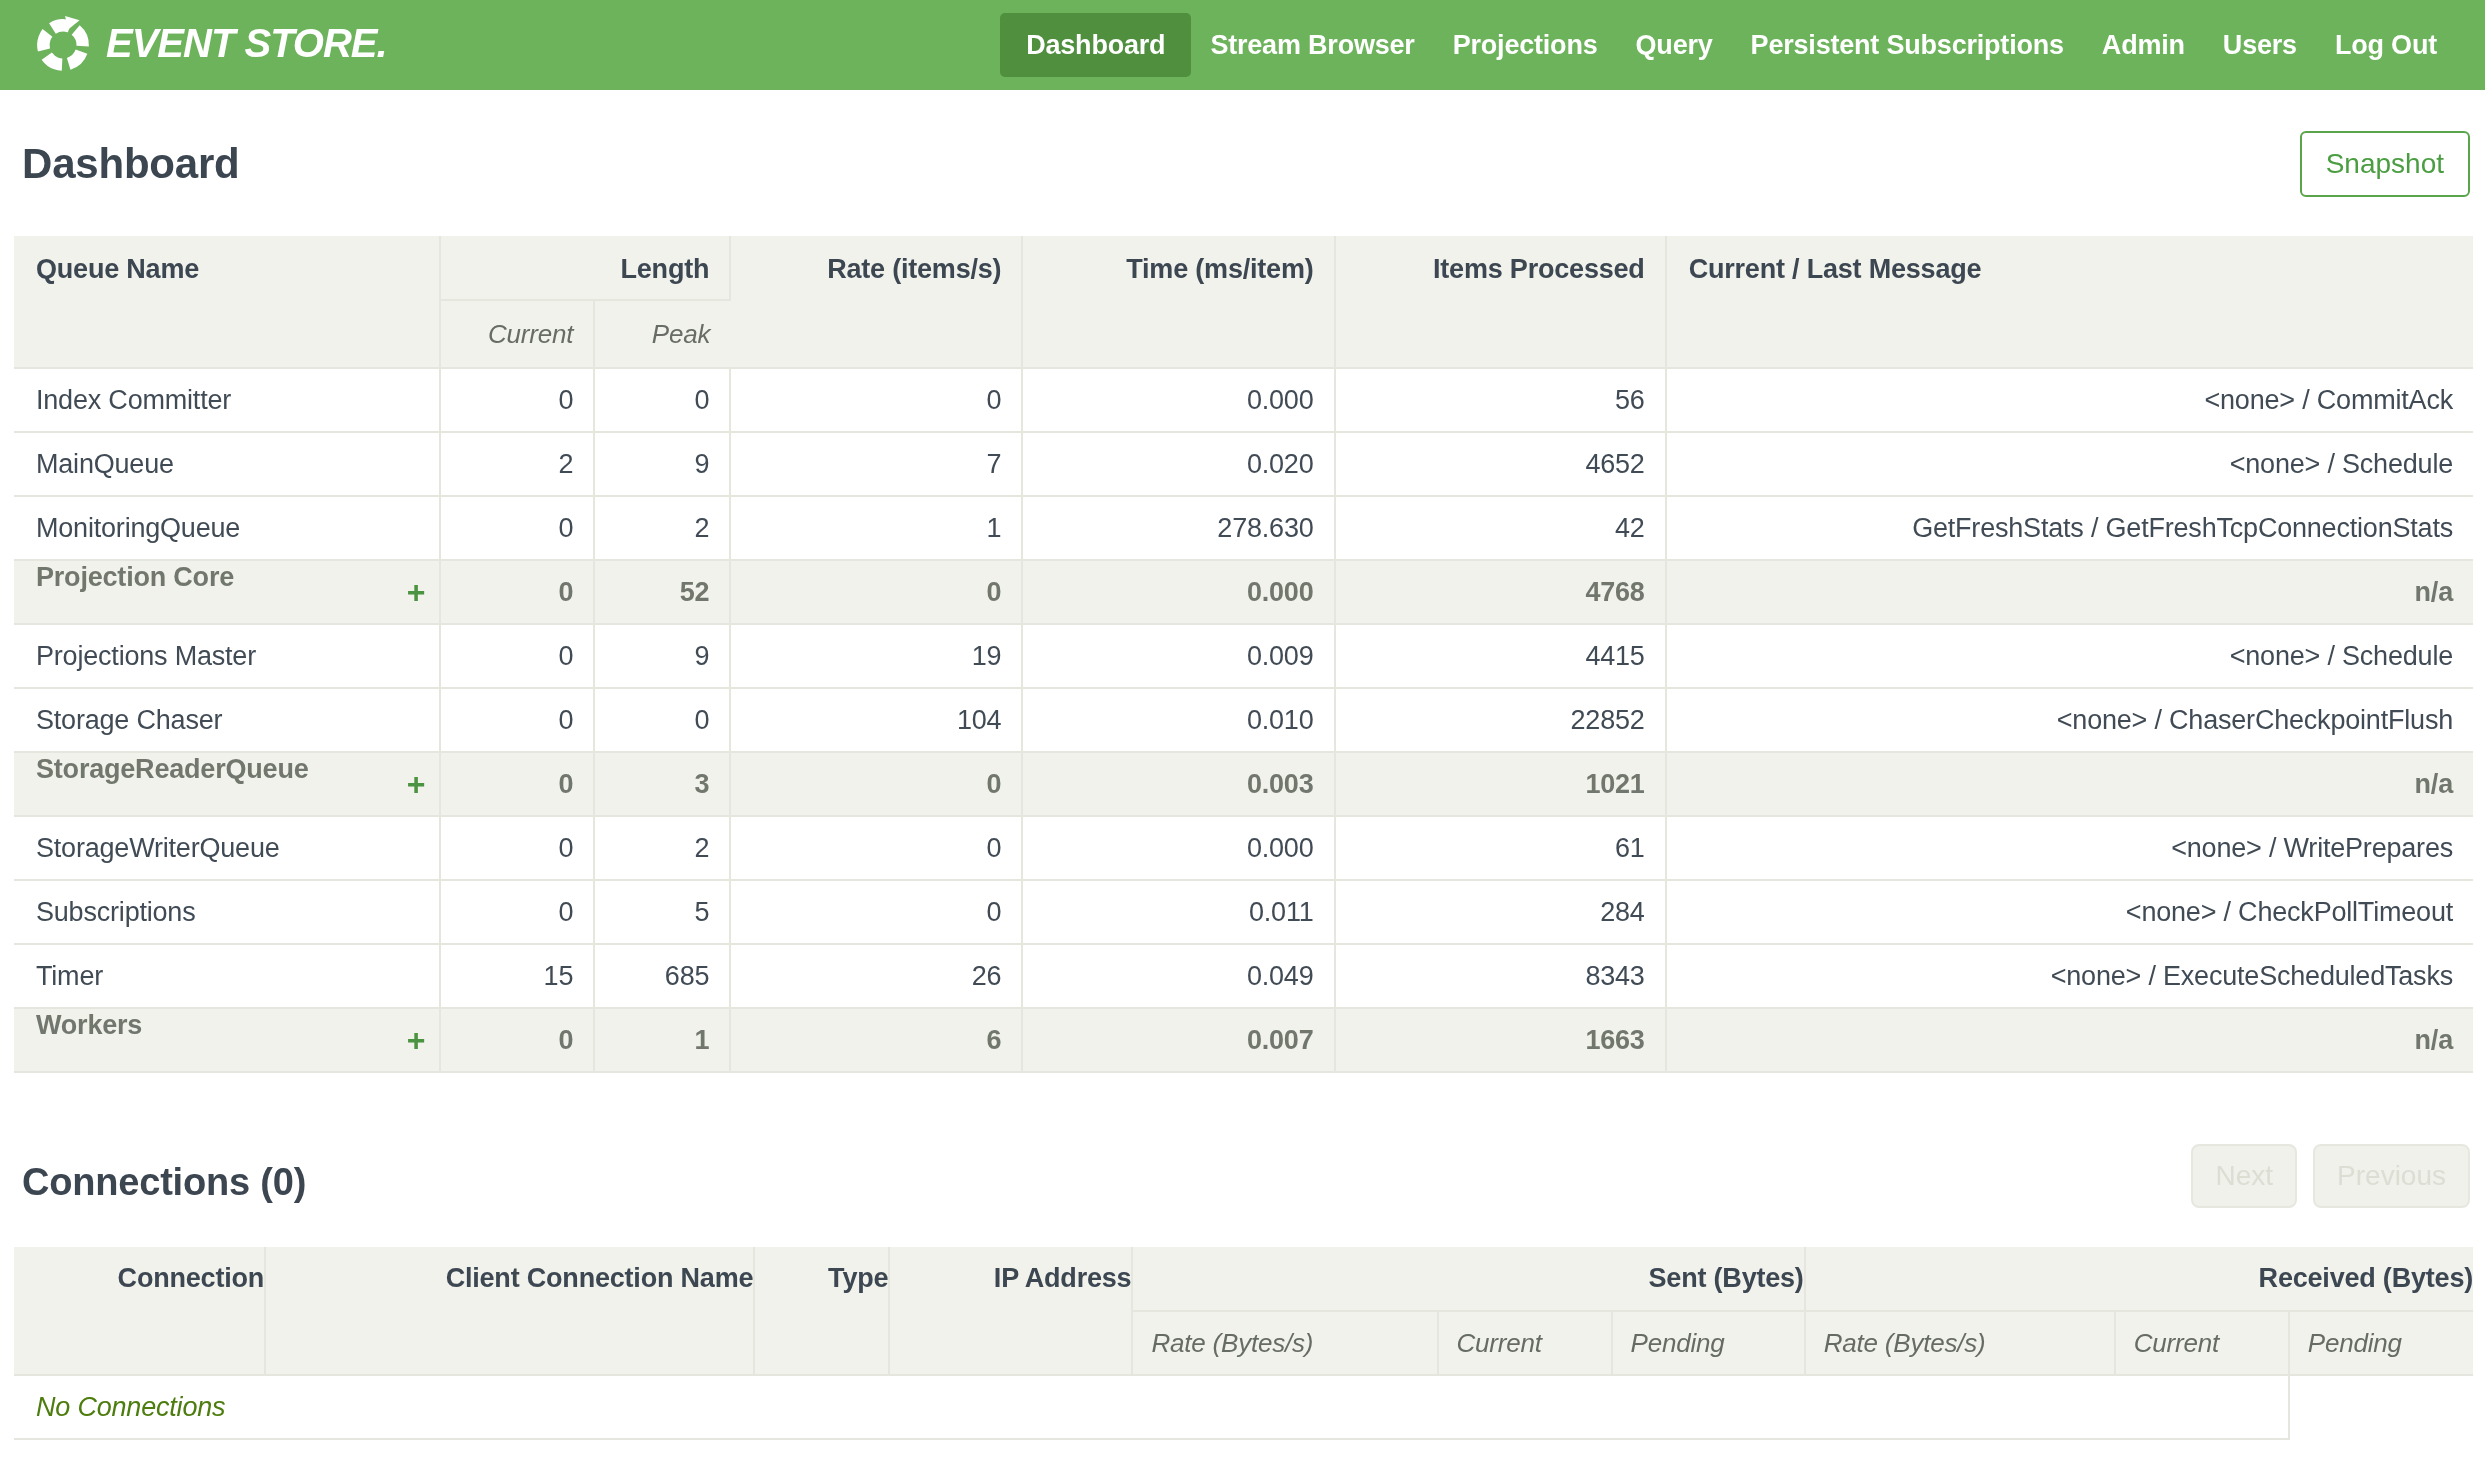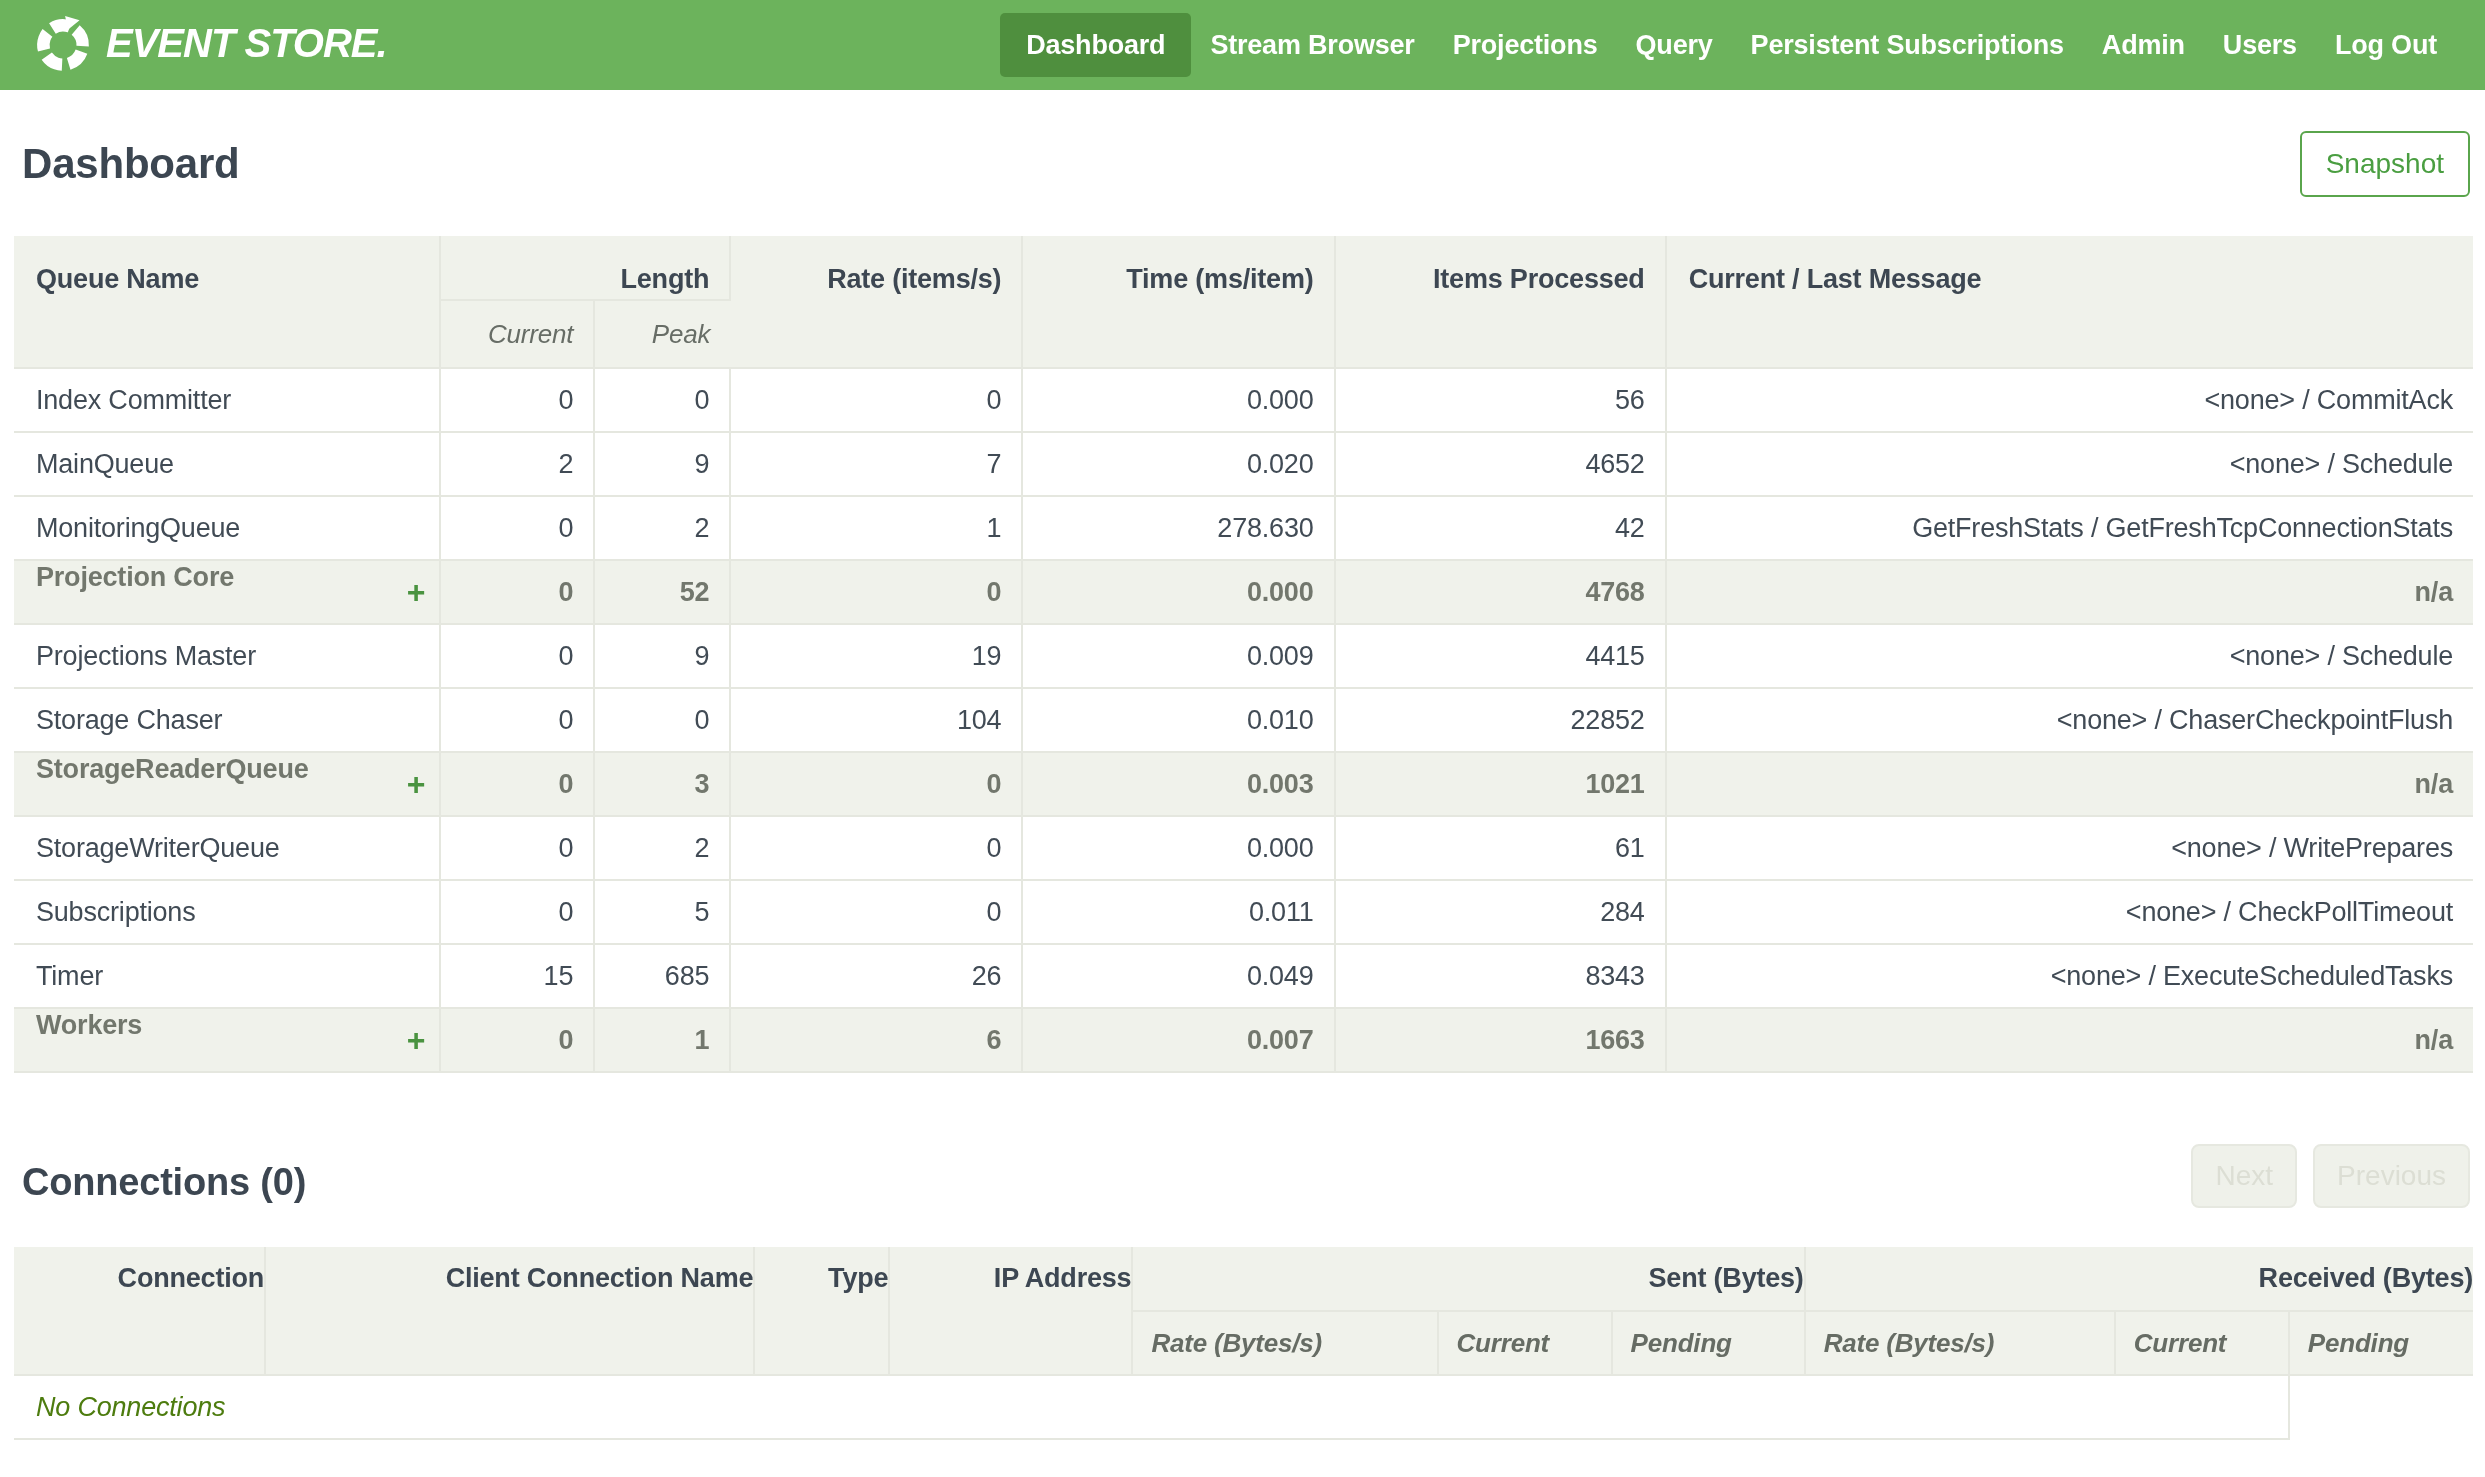--- a/index.html
+++ b/index.html
@@ -44,21 +44,21 @@
   }
 
   
   table { border-collapse:collapse; table-layout:fixed; width:2459px; }
   th, td { border-right:2px solid #e5e7df; border-bottom:2px solid #e5e7df; }
   th:last-child, td:last-child { border-right:none; }
   thead th { background:#f0f2eb; color:#3d4752; font-size:27px; font-weight:700; }
 
   
   .queue-table { margin-top:34px; }
-  .queue-table thead tr.h1 th { height:64px; vertical-align:top; padding-top:28px; }
+  .queue-table thead tr.h1 th { height:64px; vertical-align:top; padding-top:18px; }
   .queue-table thead tr.h2 th { height:68px; vertical-align:middle; }
   .queue-table th.left  { text-align:left;  padding-left:22px; }
   .queue-table th.right { text-align:right; padding-right:20px; }
   .queue-table th.sub   {
     font-style:italic; font-weight:400; color:#676d66; font-size:26px;
     text-align:right; padding-right:20px;
   }
   .queue-table tbody td { height:64px; font-size:27px; background:#ffffff; }
   .queue-table td.name  { text-align:left; padding:0 14px 0 22px; }
   .queue-table td.name  { display:table-cell; }
@@ -78,21 +78,21 @@
   .pager { display:flex; gap:16px; margin-right:2px; }
   .btn-disabled {
     background:#eff1ea; border:2px solid #e6e8e0; color:#dcded4;
     font-size:28px; font-family:inherit; border-radius:8px;
     padding:14px 22px; cursor:default;
   }
   .conn-table { margin-top:38px; }
   .conn-table thead th { text-align:left; padding-left:18px; }
   .conn-table thead tr.h1 th { height:64px; vertical-align:top; padding-top:16px;text-align:right; }
   .conn-table thead tr.h2 th { height:64px; vertical-align:middle; }
-  .conn-table th.sub { font-style:italic; font-weight:700; color:#666c64; font-size:26px; }
+  .conn-table th.sub { font-style:italic; font-weight:400; color:#666c64; font-size:26px; }
   .conn-table td.empty {
     height:64px; background:#ffffff; font-size:27px; font-style:italic;
     color:#4d7c0f; text-align:left; padding-left:22px;
   }
   .conn-table td.ghost { border:none; background:transparent; }
 </style>
 </head>
 <body>
 
 <div class="navbar">

